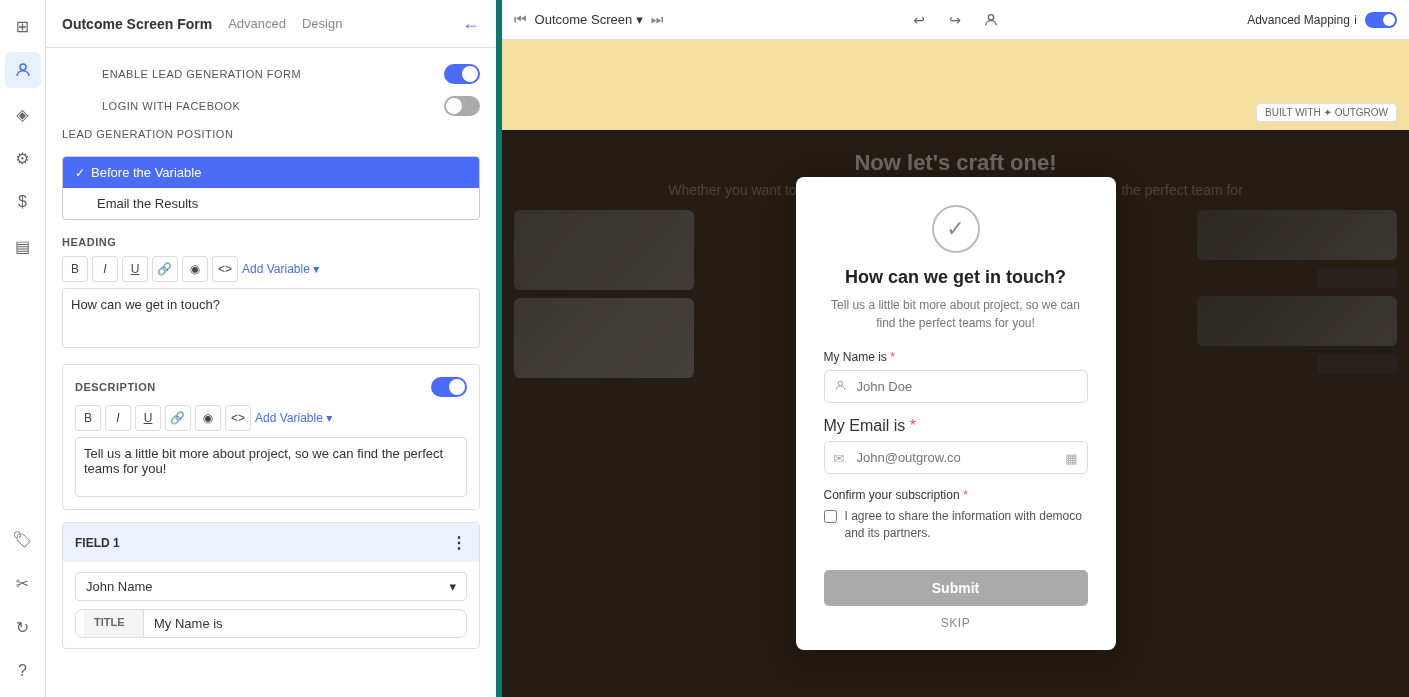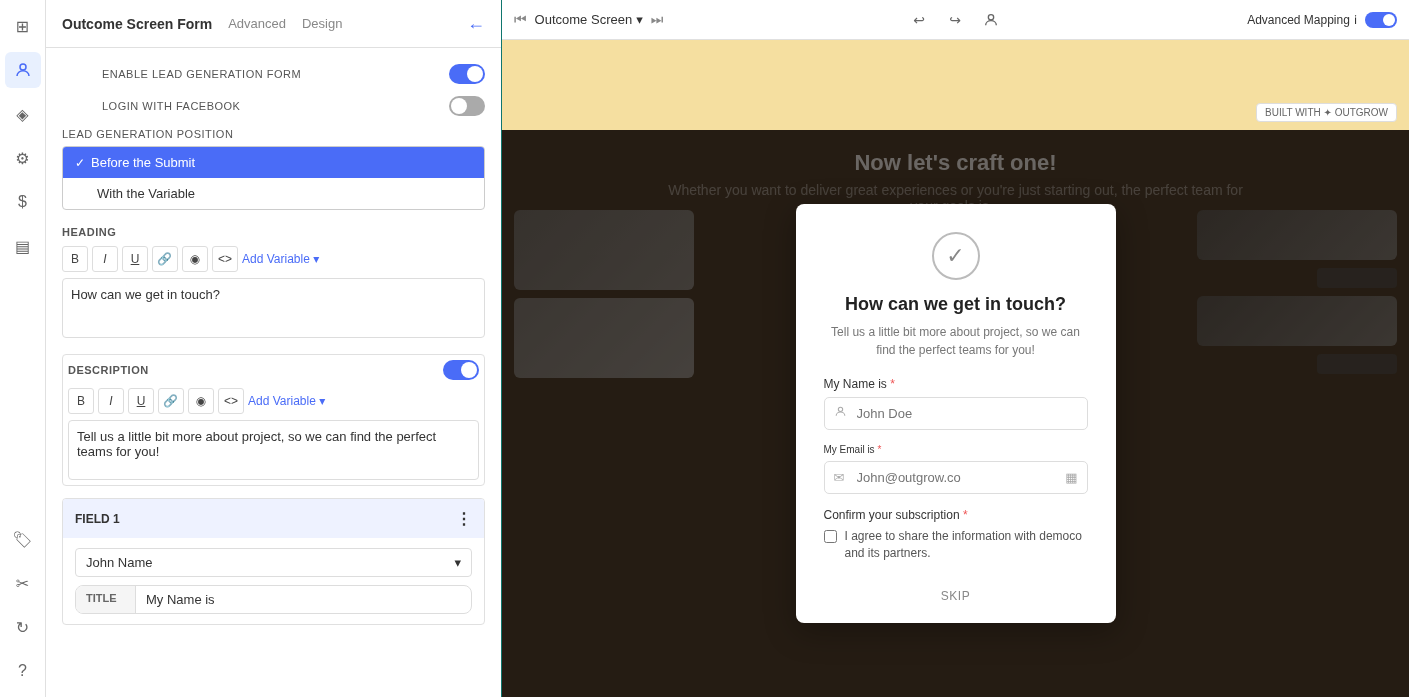--- a/index.html
+++ b/index.html
@@ -30,21 +30,21 @@
     }
     .icon-sidebar .icon-btn.active {
       background: #e8f0fe;
       color: #4a6cf7;
     }
 
     
     .left-panel {
       width: 456px;
       background: #fff;
-      border-right: 1px solid #0f766e;
+      border-right: 6px solid #0f766e;
       display: flex;
       flex-direction: column;
       overflow: hidden;
     }
 
     
     .left-header {
       display: flex;
       align-items: center;
       padding: 0 16px;
@@ -120,21 +120,21 @@
     .dropdown-container {
       position: relative;
       margin-bottom: 12px;
     }
     .dropdown-label {
       font-size: 11px;
       font-weight: 500;
       color: #555;
       text-transform: uppercase;
       letter-spacing: 0.5px;
-      margin-bottom: 6px;
+      margin-bottom: 16px;
     }
     .dropdown-open {
       background: #fff;
       border: 1px solid #ccc;
       border-radius: 4px;
       overflow: hidden;
       position: relative;
       z-index: 100;
     }
     .dropdown-item {
@@ -199,21 +199,21 @@
       text-transform: uppercase;
       letter-spacing: 0.5px;
       margin-top: 16px;
       margin-bottom: 8px;
     }
 
     
     .description-section {
       border: 1px solid #e0e0e0;
       border-radius: 4px;
-      padding: 5px;
+      padding: 12px;
       margin-top: 12px;
     }
     .description-header {
       display: flex;
       align-items: center;
       justify-content: space-between;
       margin-bottom: 8px;
     }
 
     
@@ -249,20 +249,21 @@
       display: flex;
       align-items: center;
       justify-content: space-between;
     }
     .field-title-row {
       display: flex;
       margin-top: 8px;
       border: 1px solid #ddd;
       border-radius: 8px;
       overflow: hidden;
+      padding-left: 8px;
     }
     .field-title-label {
       background: #f5f5f5;
       padding: 6px 10px;
       font-size: 11px;
       font-weight: 600;
       color: #666;
       text-transform: uppercase;
       border-right: 1px solid #ddd;
       min-width: 60px;
@@ -567,25 +568,25 @@
     <div class="form-row">
       <label>LOGIN WITH FACEBOOK</label>
       <div class="toggle off"></div>
     </div>
 
     <div class="dropdown-container">
       <div class="dropdown-label">LEAD GENERATION POSITION</div>
       <div class="dropdown-open">
         <div class="dropdown-item selected">
           <span class="check-icon">✓</span>
-          <span>Before the Submit</span>
+          <span>Before the Variable</span>
         </div>
         <div class="dropdown-item">
           <span style="width:16px;display:inline-block"></span>
-          <span>With the Variable</span>
+          <span>Email the Results</span>
         </div>
       </div>
     </div>
 
     <div style="margin-top:8px;">
       <div class="section-header">HEADING</div>
       <div class="toolbar">
         <button class="toolbar-btn">B</button>
         <button class="toolbar-btn" style="font-style:italic">I</button>
         <button class="toolbar-btn" style="text-decoration:underline">U</button>
@@ -708,37 +709,38 @@
           <div class="modal-input-wrapper">
             <span class="modal-input-icon">
               <svg width="13" height="13" viewBox="0 0 24 24" fill="none" stroke="#aaa" stroke-width="2">
                   <circle cx="12" cy="8" r="4"></circle>
                   <path d="M4 20c0-4 3.6-7 8-7s8 3 8 7"></path>
                 </svg>
             </span>
             <input type="text" style="width: 100%; border: 1px solid rgb(221, 221, 221); border-radius: 5px; padding: 8px 10px 8px 32px; font-size: 13px; color: rgb(170, 170, 170);" placeholder="John Doe">
           </div>
 
-          <div style="width:100%;font-size:10px;color:#333;margin-bottom:6px;">
+          <div style="width:100%;font-size:16px;color:#333;margin-bottom:6px;">
             <span>My Email is</span>
             <span style="color:#e55;"> *</span>
           </div>
           <div class="modal-input-wrapper">
             <span class="modal-input-icon">✉</span>
             <input type="text" style="width: 100%; border: 1px solid rgb(221, 221, 221); border-radius: 5px; padding: 8px 32px; font-size: 13px; color: rgb(170, 170, 170);" placeholder="John@outgrow.co">
             <span class="modal-input-icon-right">▦</span>
           </div>
 
           <div style="width:100%;font-size:12px;color:#333;margin-bottom:6px;">
             <span>Confirm your subscription</span>
             <span style="color:#e55;"> *</span>
           </div>
           <div class="modal-checkbox-row">
             <input type="checkbox" style="">
             <span class="modal-checkbox-text">I agree to share the information with democo and its partners.</span>
           </div>
 
+          <button class="modal-submit-btn">Submit</button>
           <span class="modal-skip">SKIP</span>
         </div>
       </div>
     </div>
   </div>
 </div>
 
 </body></html>

